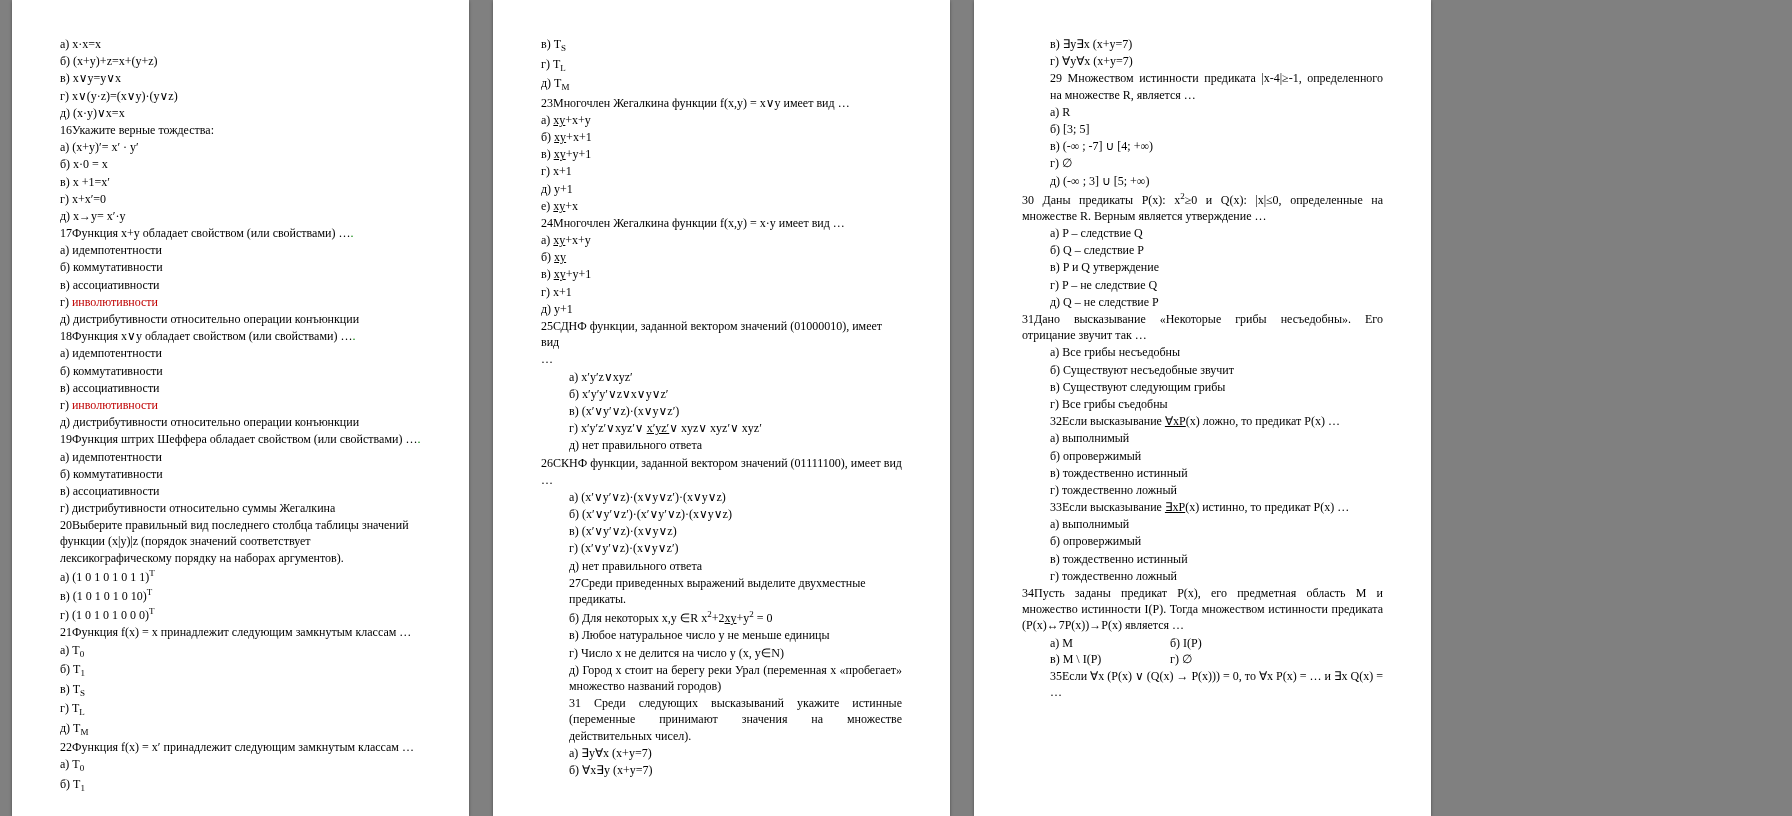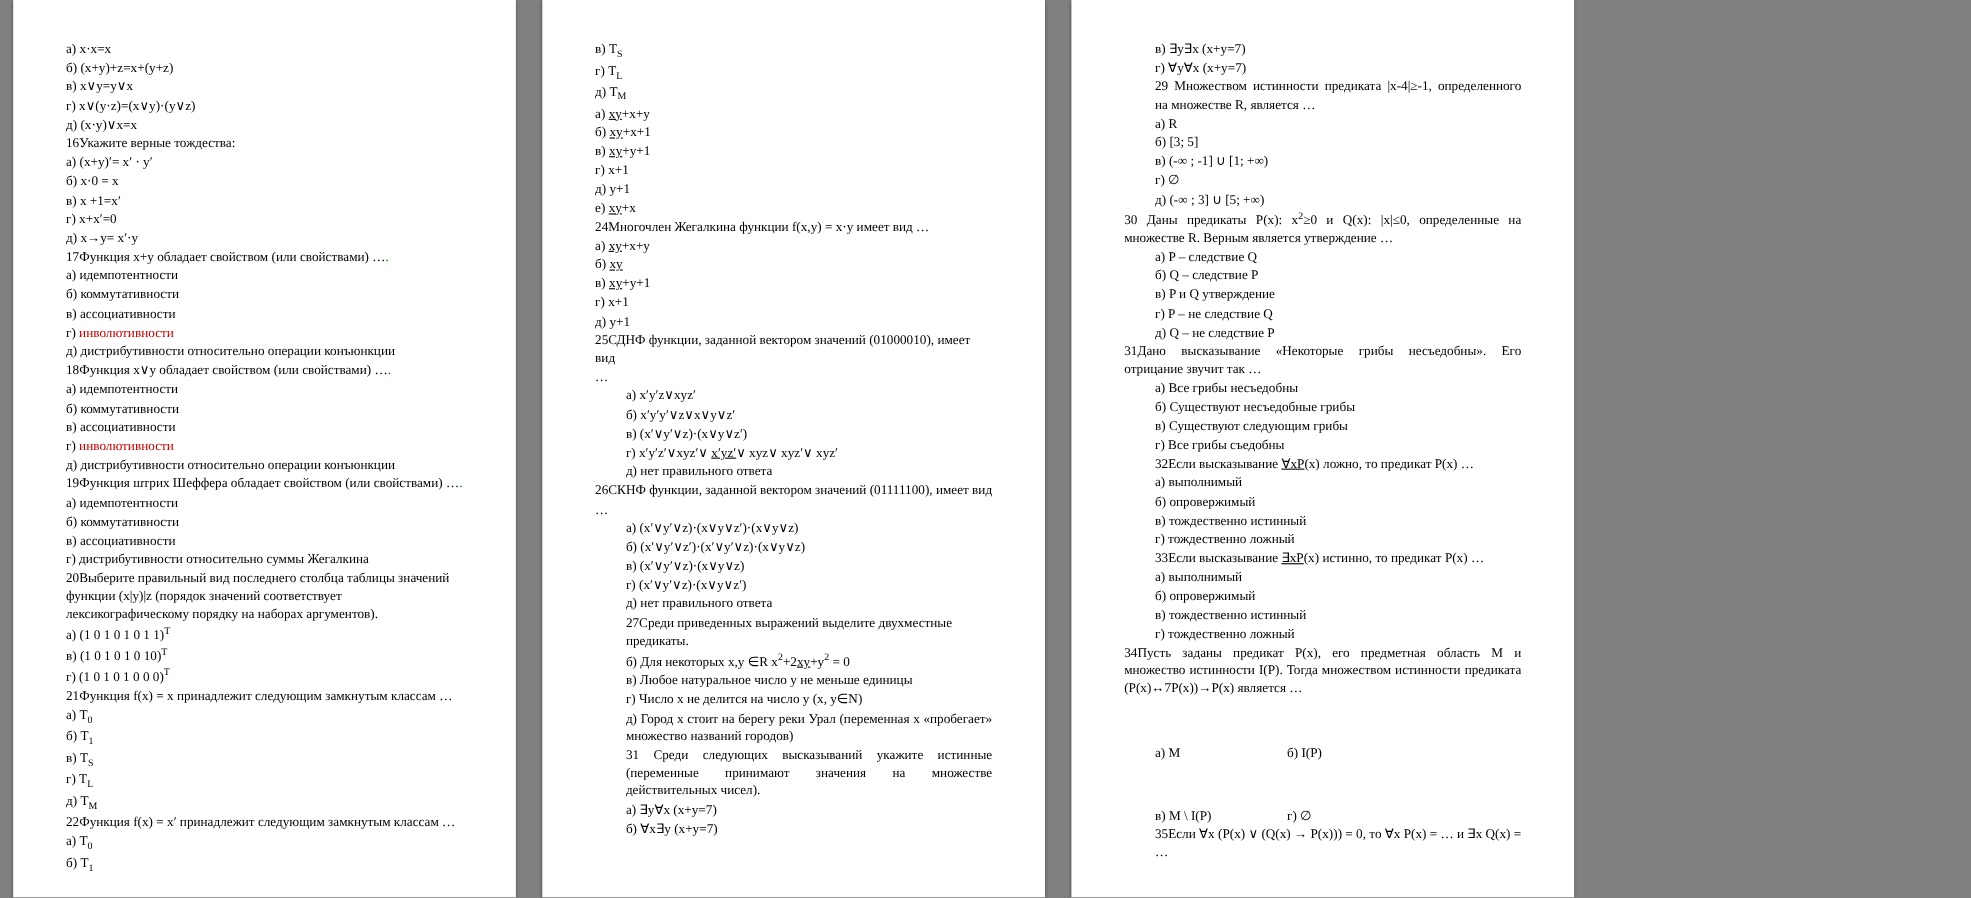--- a/index.html
+++ b/index.html
@@ -6,21 +6,21 @@
 .viewport{width:1443px;height:816px;background:#808080;display:flex;gap:24px;padding:0 12px;box-sizing:border-box;}
 .page{background:#fff;width:562px;height:816px;box-shadow:0 1px 3px rgba(0,0,0,.4);padding:36px 48px 20px 48px;box-sizing:border-box;overflow:hidden;}
 .line{white-space:normal;}
 .item{margin:0 0 1px 0;}
 .indent{margin-left:28px;}
 .red-u{color:#c00000;text-decoration-color:#c00000;}
 .green{color:#008000;}
 .sup{font-size:9px;vertical-align:super;}
 .sub{font-size:9px;vertical-align:sub;}
 .just{text-align:justify;}
-.inline-opt{display:inline-block;min-width:120px;margin-top:41px;}
+.inline-opt{display:inline-block;min-width:120px;}
 </style>
 </head>
 <body>
 
 <div class="viewport">
   <div class="page" id="page-1">
       <div class="item line ">а) x·x=x</div>
       <div class="item line ">б) (x+y)+z=x+(y+z)</div>
       <div class="item line ">в) x∨y=y∨x</div>
       <div class="item line ">г) x∨(y·z)=(x∨y)·(y∨z)</div>
@@ -59,20 +59,21 @@
       <div class="item line ">г) T<span class="sub">L</span></div>
       <div class="item line ">д) T<span class="sub">M</span></div>
       <div class="item line ">22Функция f(x) = x′ принадлежит следующим замкнутым классам …</div>
       <div class="item line ">а) T<span class="sub">0</span></div>
       <div class="item line ">б) T<span class="sub">1</span></div>
     </div>
   <div class="page" id="page-2">
       <div class="item line ">в) T<span class="sub">S</span></div>
       <div class="item line ">г) T<span class="sub">L</span></div>
       <div class="item line ">д) T<span class="sub">M</span></div>
+      <div class="item line ">23Многочлен Жегалкина функции f(x,y) = x∨y имеет вид …</div>
       <div class="item line ">а) <u>xy</u>+x+y</div>
       <div class="item line ">б) <u>xy</u>+x+1</div>
       <div class="item line ">в) <u>xy</u>+y+1</div>
       <div class="item line ">г) x+1</div>
       <div class="item line ">д) y+1</div>
       <div class="item line ">е) <u>xy</u>+x</div>
       <div class="item line ">24Многочлен Жегалкина функции f(x,y) = x·y имеет вид …</div>
       <div class="item line ">а) <u>xy</u>+x+y</div>
       <div class="item line ">б) <u>xy</u></div>
       <div class="item line ">в) <u>xy</u>+y+1</div>
@@ -101,32 +102,32 @@
       <div class="item line indent">а) ∃y∀x (x+y=7)</div>
       <div class="item line indent">б) ∀x∃y (x+y=7)</div>
     </div>
   <div class="page" id="page-3">
       <div class="item line indent">в) ∃y∃x (x+y=7)</div>
       <div class="item line indent">г) ∀y∀x (x+y=7)</div>
       <div class="item line "> </div>
       <div class="item line indent just">29 Множеством истинности предиката |x-4|≥-1, определенного на множестве R, является …</div>
       <div class="item line indent">а) R</div>
       <div class="item line indent">б) [3; 5]</div>
-      <div class="item line indent">в) (-∞ ; -1] ∪ [1; +∞)</div>
+      <div class="item line indent">в) (-∞ ; -7] ∪ [4; +∞)</div>
       <div class="item line indent">г) ∅</div>
       <div class="item line indent">д) (-∞ ; 3] ∪ [5; +∞)</div>
       <div class="item line just">30 Даны предикаты P(x): x<span class="sup">2</span>≥0 и Q(x): |x|≤0, определенные на множестве R. Верным является утверждение …</div>
       <div class="item line indent">а) P – следствие Q</div>
       <div class="item line indent">б) Q – следствие P</div>
       <div class="item line indent">в) P и Q утверждение</div>
       <div class="item line indent">г) P – не следствие Q</div>
       <div class="item line indent">д) Q – не следствие P</div>
       <div class="item line just">31Дано высказывание «Некоторые грибы несъедобны». Его отрицание звучит так …</div>
       <div class="item line indent">а) Все грибы несъедобны</div>
-      <div class="item line indent">б) Существуют несъедобные грибы</div>
+      <div class="item line indent">б) Существуют несъедобные звучит</div>
       <div class="item line indent">в) Существуют следующим грибы</div>
       <div class="item line indent">г)  Все грибы съедобны</div>
       <div class="item line indent">32Если высказывание <u>∀xP</u>(x) ложно, то предикат P(x) …</div>
       <div class="item line indent">а) выполнимый</div>
       <div class="item line indent">б) опровержимый</div>
       <div class="item line indent">в) тождественно истинный</div>
       <div class="item line indent">г) тождественно ложный</div>
       <div class="item line indent">33Если высказывание <u>∃xP</u>(x) истинно, то предикат P(x) …</div>
       <div class="item line indent">а) выполнимый</div>
       <div class="item line indent">б) опровержимый</div>

